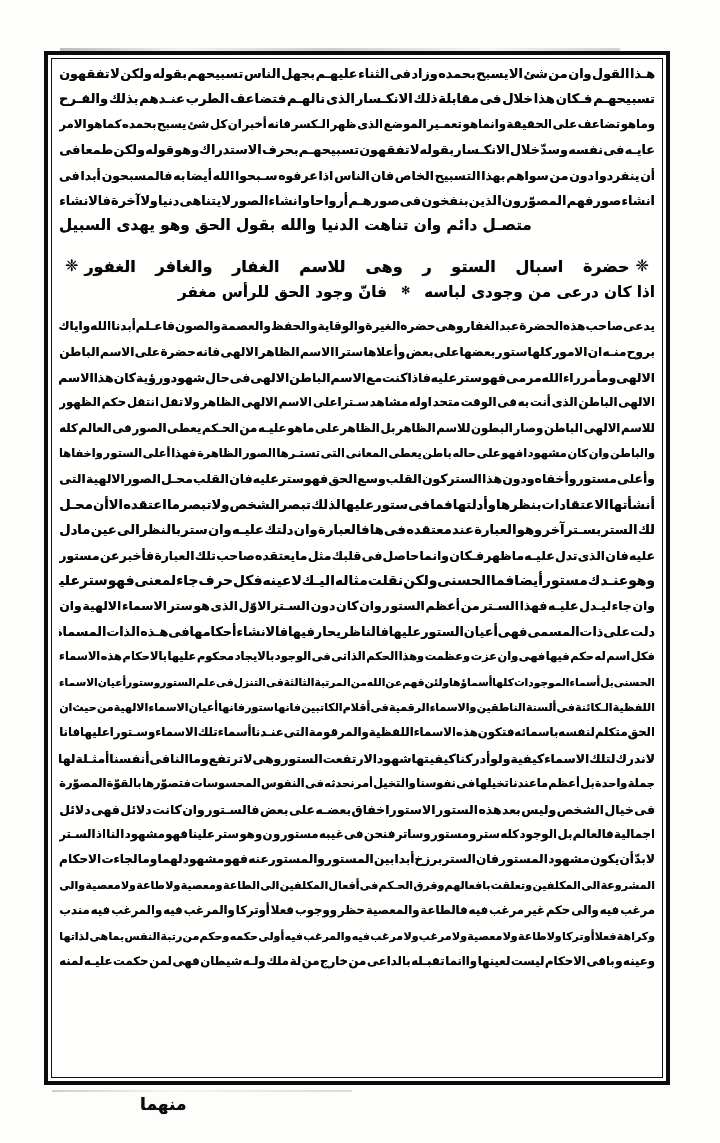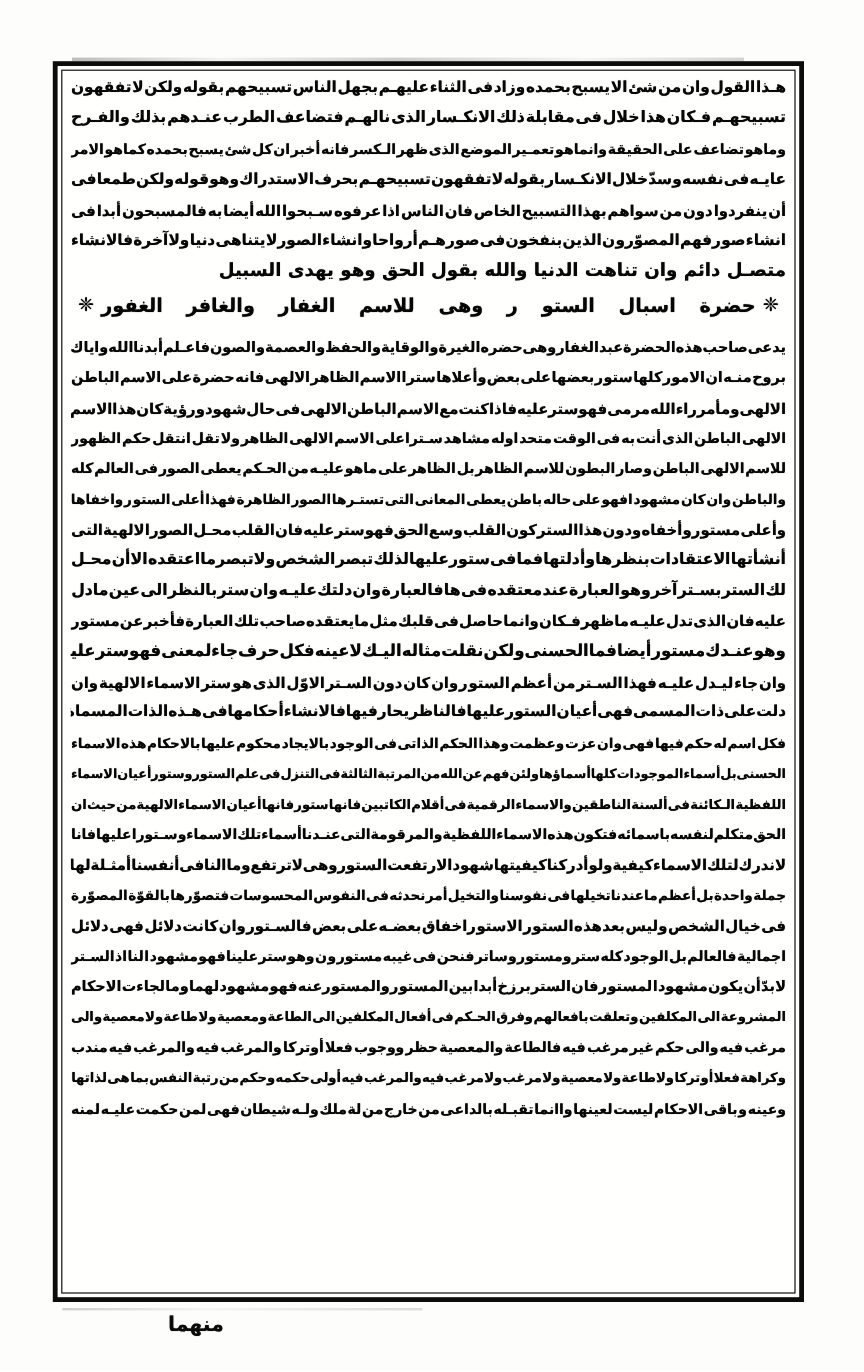--- a/index.html
+++ b/index.html
@@ -86,21 +86,21 @@
   .line > span {
     display: inline-block;
     flex: 0 0 auto;
   }
   .line.small { font-size: 13.8px; }
 
   
   .verse-block {
     direction: rtl;
     text-align: center;
-    margin-top: 3px;
+    margin-top: 15px;
   }
   .heading {
     height: 26px;
     line-height: 26px;
     font-size: 16px;
     font-weight: 700;
     color: #050505;
     white-space: nowrap;
     text-shadow: 0 0 .8px rgba(0,0,0,.8);
   }
@@ -298,30 +298,31 @@
               <span>أرواحا</span>
               <span>وانشاء</span>
               <span>الصور</span>
               <span>لا</span>
               <span>يتناهى</span>
               <span>دنيا</span>
               <span>ولا</span>
               <span>آخرة</span>
               <span>فالانشاء</span>
             </div>
-            <div class="line" style="justify-content: flex-start;">
+            <div class="line" style="justify-content: flex-end;">
               <span>متصـل دائم وان تناهت الدنيا والله بقول الحق وهو يهدى السبيل</span>
             </div>
           </div>
 
         <div class="verse-block">
           <div class="heading">
             <span class="floret">❈</span><span>حضرة اسبال الستو ر وهى للاسم الغفار والغافر الغفور</span><span class="floret">❈</span>
           </div>
           <div>
+              <div class="verse"><span class="vhemi">اذا كان درعى من وجودى لباسه</span><span class="vstar">✻</span><span class="vhemi">فانّ وجود الحق للرأس مغفر</span></div>
             </div>
         </div>
 
         <div class="verse-gap"></div>
 
         <div>
             <div class="line small" style="font-size: 12.05px;">
               <span>يدعى</span>
               <span>صاحب</span>
               <span>هذه</span>

